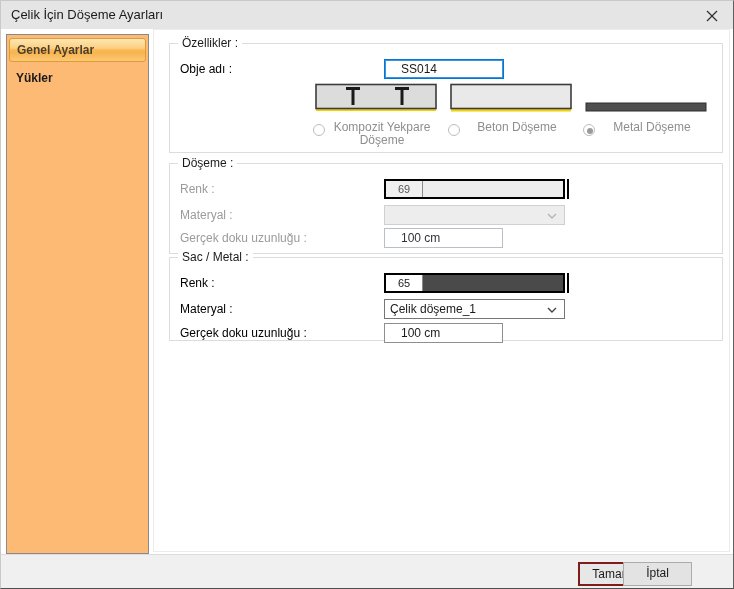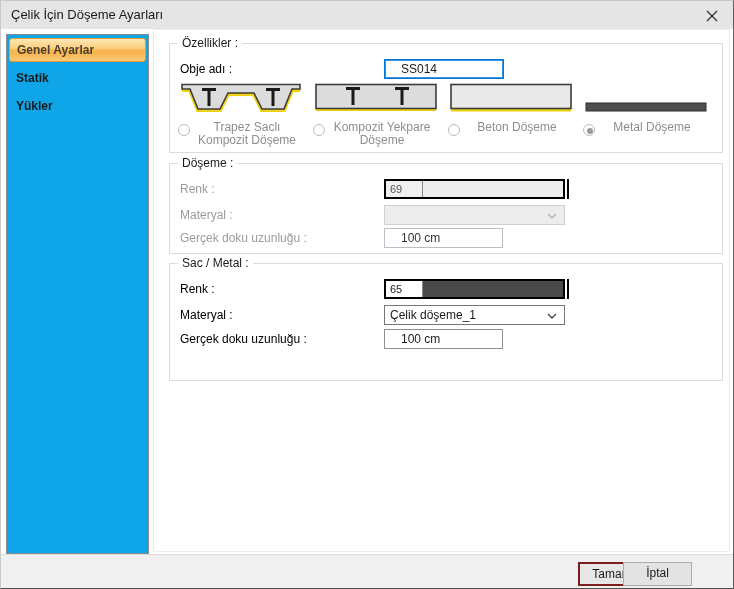--- a/index.html
+++ b/index.html
@@ -5,21 +5,21 @@
   html,body{margin:0;padding:0;background:#fff;}
   *{box-sizing:border-box;font-family:"Liberation Sans","DejaVu Sans",sans-serif;}
   .dialog{
     position:relative;width:734px;height:589px;background:#fff;overflow:hidden;
     border:1px solid;border-color:#c9c9c9 #5f5f5f #4f4f4f #c9c9c9;
   }
   .titlebar{position:absolute;left:0;top:0;width:100%;height:28px;background:#e5e5e5;}
   .title-text{position:absolute;left:10px;top:6px;font-size:13px;color:#1a1a1a;}
   .close-btn{position:absolute;right:6px;top:3px;width:30px;height:24px;display:flex;align-items:center;justify-content:center;cursor:pointer;}
   
-  .sidebar{position:absolute;left:5px;top:33px;width:143px;height:520px;border:1px solid #8a8a8a;background:#0ea5e9;}
+  .sidebar{position:absolute;left:5px;top:33px;width:143px;height:520px;border:1px solid #8a8a8a;background:#fdba74;}
   .side-item{font-size:12px;font-weight:bold;color:#1a1a1a;padding:7px 0 7px 9px;cursor:pointer;}
   .side-item.selected{
     margin:3px 2px 2px 2px;padding:4px 0 4px 7px;color:#4a4032;
     background:linear-gradient(180deg,#fde7b4 0%,#fcd astonish 0%,#fccf7e 42%,#f9b855 50%,#f8b44e 60%,#fbc976 100%);
     background:linear-gradient(180deg,#fde7b4 0%,#fccf7e 42%,#f9b855 50%,#f8b44e 62%,#fbc976 100%);
     border:1px solid #e09a37;border-radius:3px;
   }
   
   .content-panel{position:absolute;left:152px;top:28px;width:577px;height:523px;border:1px solid #ececec;}
   .groupbox{position:absolute;left:168px;width:554px;border:1px solid #dcdcdc;background:#fff;}
@@ -27,21 +27,21 @@
   .g-label{position:absolute;left:10px;font-size:12px;color:#000000;line-height:20px;white-space:nowrap;}
   .g-label.dis{color:#9b9b9b;}
   .txt{position:absolute;height:20px;font-size:12px;color:#1a1a1a;padding:0 16px;border:1px solid #8f8f8f;background:#fff;outline:none;}
   .txt.focus-blue{border:1px solid #0078d7;box-shadow:inset 0 0 0 1px #3b92dd;}
   .txt.dim{border:1px solid #b9bfc6;color:#333;}
   .txt.disabled{border:1px solid #c6c6c6;color:#9b9b9b;background:#fff;}
   .txt.strong{border:1px solid #5a5a5a;}
   
   .color-ctrl{position:absolute;width:181px;height:20px;border:2px solid #000;background:#fff;display:flex;cursor:pointer;}
   .color-ctrl::after{content:'';position:absolute;right:-6px;top:-2px;bottom:-2px;width:2px;background:#000;}
-  .color-num{width:37px;font-size:11px;line-height:16px;padding-left:4px;color:#222;border-right:1px solid #8a8a8a;}
+  .color-num{width:37px;font-size:11px;line-height:16px;padding-left:12px;color:#222;border-right:1px solid #8a8a8a;}
   .color-num.dim{background:#f0f0f0;color:#555;}
   .color-swatch{flex:1;}
   
   .combo{position:absolute;width:181px;height:20px;border:1px solid #767676;background:#fff;font-size:12px;color:#1a1a1a;line-height:18px;padding-left:5px;cursor:pointer;}
   .combo .chev{position:absolute;right:7px;top:7px;}
   .combo.disabled{border:1px solid #d0d0d0;background:#ededed;color:#9b9b9b;cursor:default;}
   
   .opt-cell{position:absolute;top:39px;width:126px;height:66px;}
   .thumb{height:30px;}
   .optrow{display:flex;margin-top:8px;align-items:flex-start;}
@@ -63,52 +63,30 @@
     <div class="close-btn">
       <svg width="14" height="14" viewBox="0 0 14 14">
         <line x1="2" y1="2" x2="12" y2="12" stroke="#333" stroke-width="1.2"></line>
         <line x1="12" y1="2" x2="2" y2="12" stroke="#333" stroke-width="1.2"></line>
       </svg>
     </div>
   </div>
 
   <div class="sidebar">
     <div class="side-item selected">Genel Ayarlar</div>
-    <div class="side-item">Statik</div>
     <div class="side-item">Yükler</div>
   </div>
 
   <div class="content-panel"></div>
 
   <div class="groupbox" style="top:42px;height:110px;">
     <span class="group-title">Özellikler :</span>
     <span class="g-label" style="top:15px;">Obje adı :</span>
     <input class="txt focus-blue" style="left: 214px; top: 15px; width: 120px;" value="SS014">
 
-    <div class="opt-cell" style="left:8px;">
-      <div class="thumb">
-        <svg width="126" height="30" viewBox="0 0 126 30">
-          <polyline points="4,7 12,7 20,27 42,27 50,11 76,11 84,27 106,27 114,7 122,7" fill="none" stroke="#f0d20c" stroke-width="4"></polyline>
-          <path d="M4,1.5 H122 V6 H114 L106,26 H84 L76,10 H50 L42,26 H20 L12,6 H4 Z" fill="#dcdcdc" stroke="#3c3c3c" stroke-width="1.6"></path>
-          <g fill="#1a1a1a">
-            <rect x="24" y="5" width="14" height="3"></rect>
-              <rect x="29.5" y="5" width="3" height="18"></rect>
-            <rect x="88" y="5" width="14" height="3"></rect>
-              <rect x="93.5" y="5" width="3" height="18"></rect>
-          </g>
-        </svg>
-      </div>
-      <div class="optrow">
-        <span class="radio"></span>
-        <span class="opt-label">
-          <span>Trapez Saclı</span>
-          <span>Kompozit Döşeme</span>
-        </span>
-      </div>
-    </div>
 
     <div class="opt-cell" style="left:143px;">
       <div class="thumb">
         <svg width="126" height="30" viewBox="0 0 126 30">
           <line x1="3" y1="26.5" x2="123" y2="26.5" stroke="#f0d20c" stroke-width="3"></line>
           <rect x="3" y="1.5" width="120" height="24" fill="#dcdcdc" stroke="#3c3c3c" stroke-width="1.6"></rect>
           <g fill="#1a1a1a">
             <rect x="33" y="4" width="14" height="3"></rect>
               <rect x="38.5" y="4" width="3" height="18"></rect>
             <rect x="82" y="4" width="14" height="3"></rect>
@@ -169,21 +147,21 @@
       <span></span>
       <svg class="chev" width="10" height="6" viewBox="0 0 10 6">
         <polyline points="1,1 5,5 9,1" fill="none" stroke="#b5b5b5" stroke-width="1.4"></polyline>
       </svg>
     </div>
 
     <span class="g-label dis" style="top:64px;">Gerçek doku uzunluğu :</span>
     <input class="txt dim" style="left: 214px; top: 64px; width: 119px;" value="100 cm">
   </div>
 
-  <div class="groupbox" style="top:262px;height:118px;">
+  <div class="groupbox" style="top:256px;height:84px;">
     <span class="group-title">Sac / Metal :</span>
 
     <span class="g-label" style="top:15px;">Renk :</span>
     <div class="color-ctrl" style="left:214px;top:15px;">
       <span class="color-num">65</span>
       <span class="color-swatch" style="background-color: rgb(74, 74, 74);"></span>
     </div>
 
     <span class="g-label" style="top:41px;">Materyal :</span>
     <div class="combo" style="left:214px;top:41px;">

